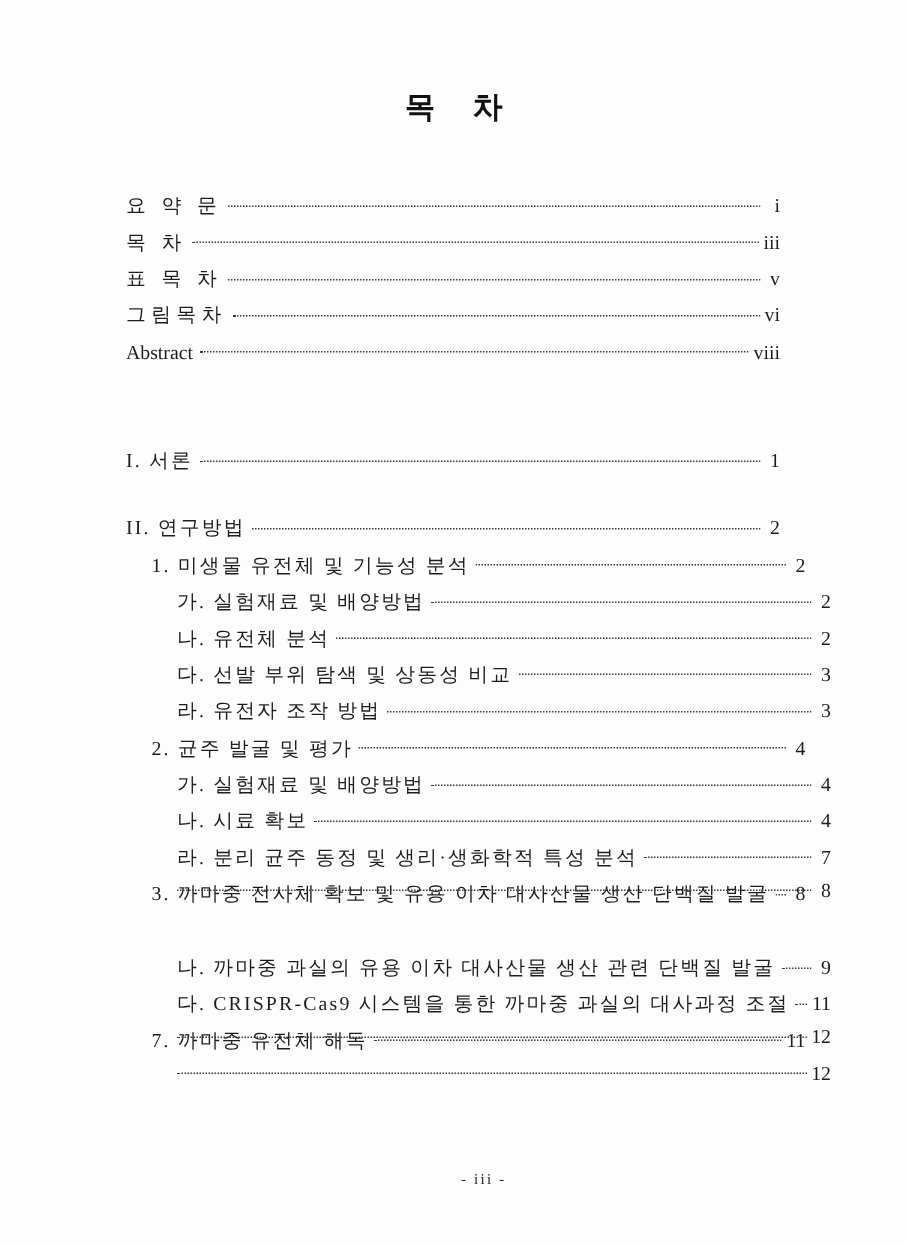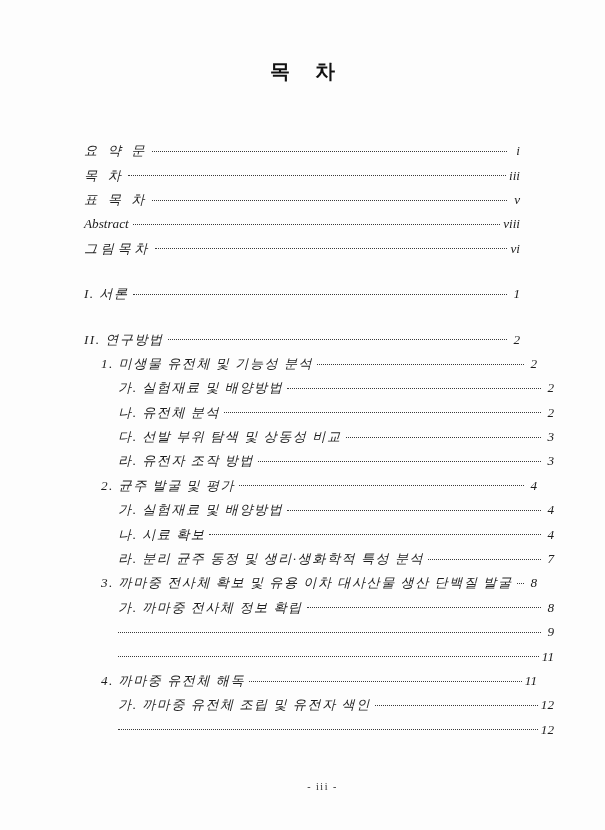--- a/index.html
+++ b/index.html
@@ -33,24 +33,23 @@
     font-size: 20px;
     font-weight: bold;
     letter-spacing: 10px;
     text-indent: 10px;
     color: #111;
   }
 
   
   .toc-body {
     position: absolute;
-    top: 142px;
+    top: 128px;
     left: 84px;
     width: 436px;
-    font-style: italic;
   }
 
   .toc-line {
     display: flex;
     align-items: baseline;
     width: 100%;
     height: 24.4px;
     font-size: 13.2px;
     color: #1d1d1d;
     white-space: nowrap;
@@ -89,21 +88,21 @@
   .lv0 { padding-left: 0; }
   .lv1 { padding-left: 17px; }
   .lv2 { padding-left: 34px; }
 
   
   .gap-top { margin-top: 21px; }
 
   
   .sp-wide   { letter-spacing: 3.6px; }
   .sp-widest { letter-spacing: 3.6px; }
-  .sp-body   { letter-spacing: 1.45px; }
+  .sp-body   { letter-spacing: 1.45px; margin-top: 27px; }
   .sp-none   { letter-spacing: 0; }
 
   
   .footer {
     position: absolute;
     bottom: 38px;
     left: 0;
     width: 605px;
     text-align: center;
     font-size: 10px;
@@ -129,28 +128,28 @@
         <span class="toc-label sp-widest">목    차</span>
         <span class="toc-leader"></span>
         <span class="toc-page">iii</span>
       </div>
       <div class="toc-line lv0">
         <span class="toc-label sp-wide">표 목 차</span>
         <span class="toc-leader"></span>
         <span class="toc-page">v</span>
       </div>
       <div class="toc-line lv0">
+        <span class="toc-label sp-wide">그림목차</span>
+        <span class="toc-leader"></span>
+        <span class="toc-page">vi</span>
+      </div>
+      <div class="toc-line lv0">
         <span class="toc-label sp-none">Abstract</span>
         <span class="toc-leader"></span>
         <span class="toc-page">viii</span>
-      </div>
-      <div class="toc-line lv0">
-        <span class="toc-label sp-wide">그림목차</span>
-        <span class="toc-leader"></span>
-        <span class="toc-page">vi</span>
       </div>
       <div class="toc-line lv0 gap-top">
         <span class="toc-label sp-body">I. 서론</span>
         <span class="toc-leader"></span>
         <span class="toc-page">1</span>
       </div>
       <div class="toc-line lv0 gap-top">
         <span class="toc-label sp-body">II. 연구방법</span>
         <span class="toc-leader"></span>
         <span class="toc-page">2</span>
@@ -199,39 +198,39 @@
         <span class="toc-label sp-body">라. 분리 균주 동정 및 생리·생화학적 특성 분석</span>
         <span class="toc-leader"></span>
         <span class="toc-page">7</span>
       </div>
       <div class="toc-line lv1">
         <span class="toc-label sp-body">3. 까마중 전사체 확보 및 유용 이차 대사산물 생산 단백질 발굴</span>
         <span class="toc-leader"></span>
         <span class="toc-page">8</span>
       </div>
       <div class="toc-line lv2">
-        <span class="toc-label sp-body">가. 까마중 전사체 정보 확립</span>
         <span class="toc-leader"></span>
         <span class="toc-page">8</span>
       </div>
       <div class="toc-line lv2">
+        <span class="toc-label sp-body">나. 까마중 과실의 유용 이차 대사산물 생산 관련 단백질 발굴</span>
         <span class="toc-leader"></span>
         <span class="toc-page">9</span>
       </div>
       <div class="toc-line lv2">
+        <span class="toc-label sp-body">다. CRISPR-Cas9 시스템을 통한 까마중 과실의 대사과정 조절</span>
         <span class="toc-leader"></span>
         <span class="toc-page">11</span>
       </div>
       <div class="toc-line lv1">
-        <span class="toc-label sp-body">4. 까마중 유전체 해독</span>
+        <span class="toc-label sp-body">7. 까마중 유전체 해독</span>
         <span class="toc-leader"></span>
         <span class="toc-page">11</span>
       </div>
       <div class="toc-line lv2">
-        <span class="toc-label sp-body">가. 까마중 유전체 조립 및 유전자 색인</span>
         <span class="toc-leader"></span>
         <span class="toc-page">12</span>
       </div>
       <div class="toc-line lv2">
         <span class="toc-leader"></span>
         <span class="toc-page">12</span>
       </div>
     </div>
 
   <div class="footer">- iii -</div>

